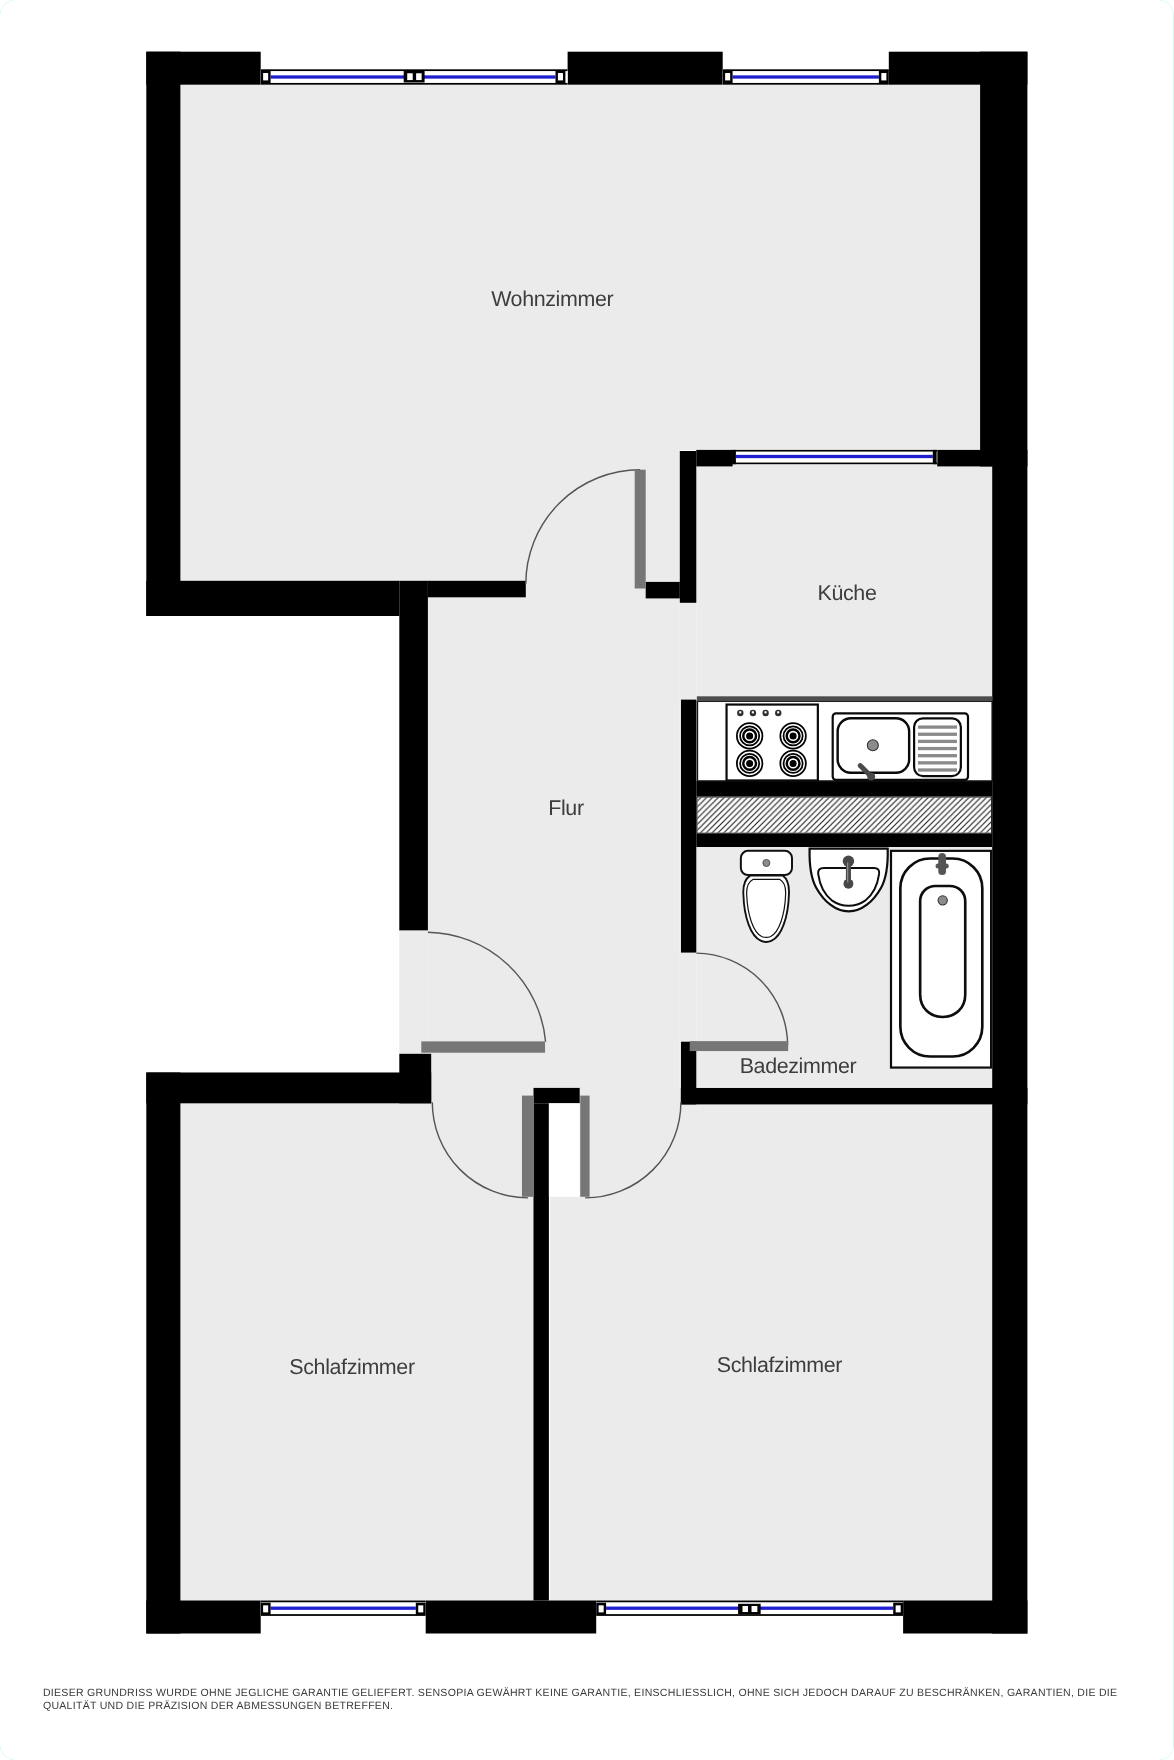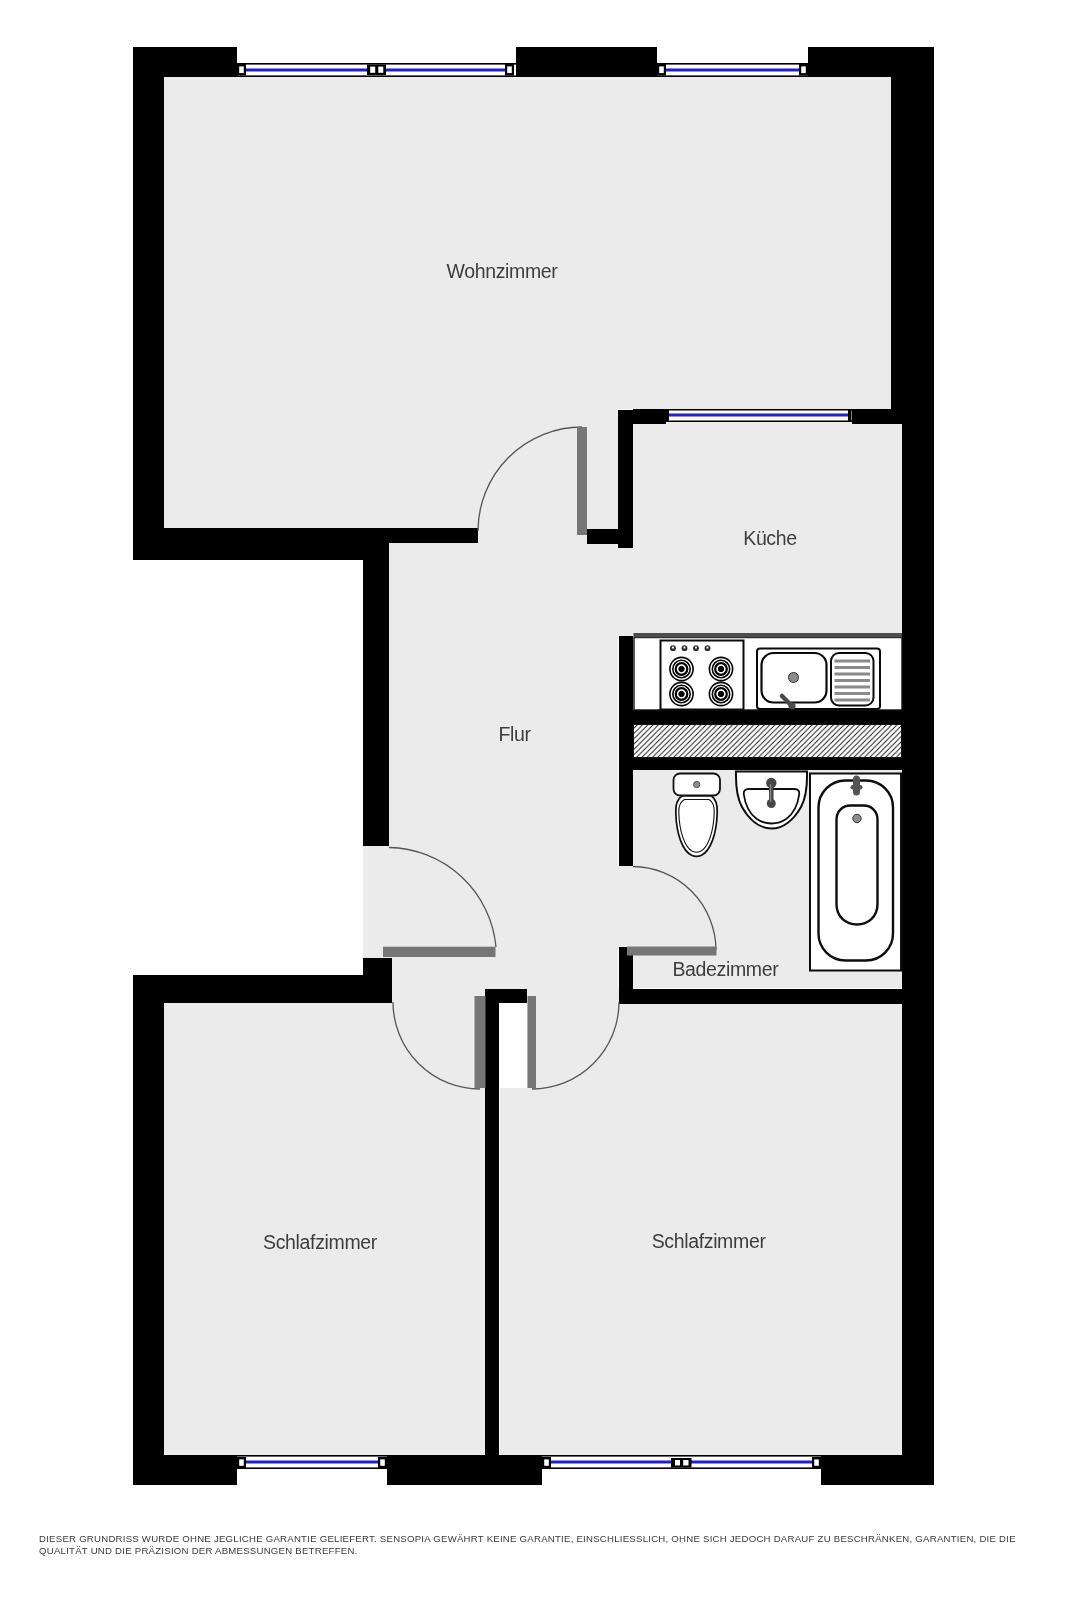--- a/index.html
+++ b/index.html
@@ -1,16 +1,16 @@
 <!DOCTYPE html>
 <html><head>
 <meta charset="utf-8">
 <style>
 html,body{margin:0;padding:0;background:#ffffff;}
-#page{width:1067px;height:1600px;position:relative;background:#5eead4;overflow:hidden;}
+#page{width:1067px;height:1600px;position:relative;background:#5eead4;overflow:hidden;border-radius:14px;}
 svg{display:block;}
 text{font-family:"Liberation Sans", sans-serif;}
 </style>
 </head>
 <body>
 <div id="page">
 <svg width="1067" height="1600" viewBox="0 0 1067 1600" xmlns="http://www.w3.org/2000/svg">
 <defs>
 <pattern id="hatch" width="5.3" height="5.3" patternUnits="userSpaceOnUse">
 <path d="M-1.3,1.3 L1.3,-1.3 M0,5.3 L5.3,0 M4,6.6 L6.6,4" stroke="#1a1a1a" stroke-width="1"></path>

